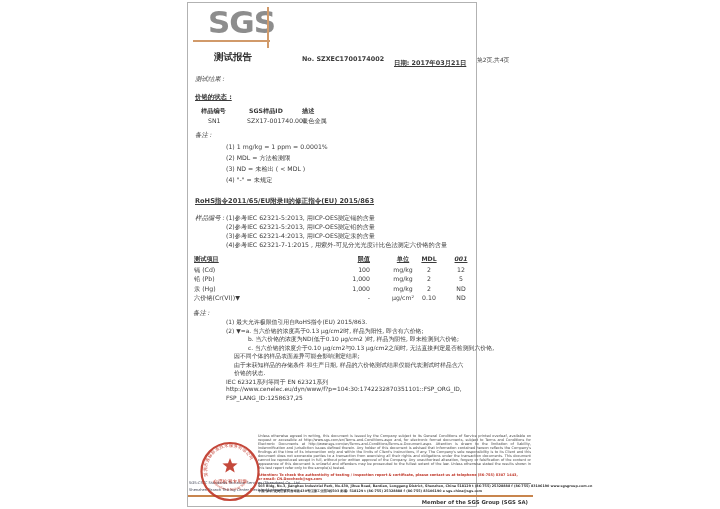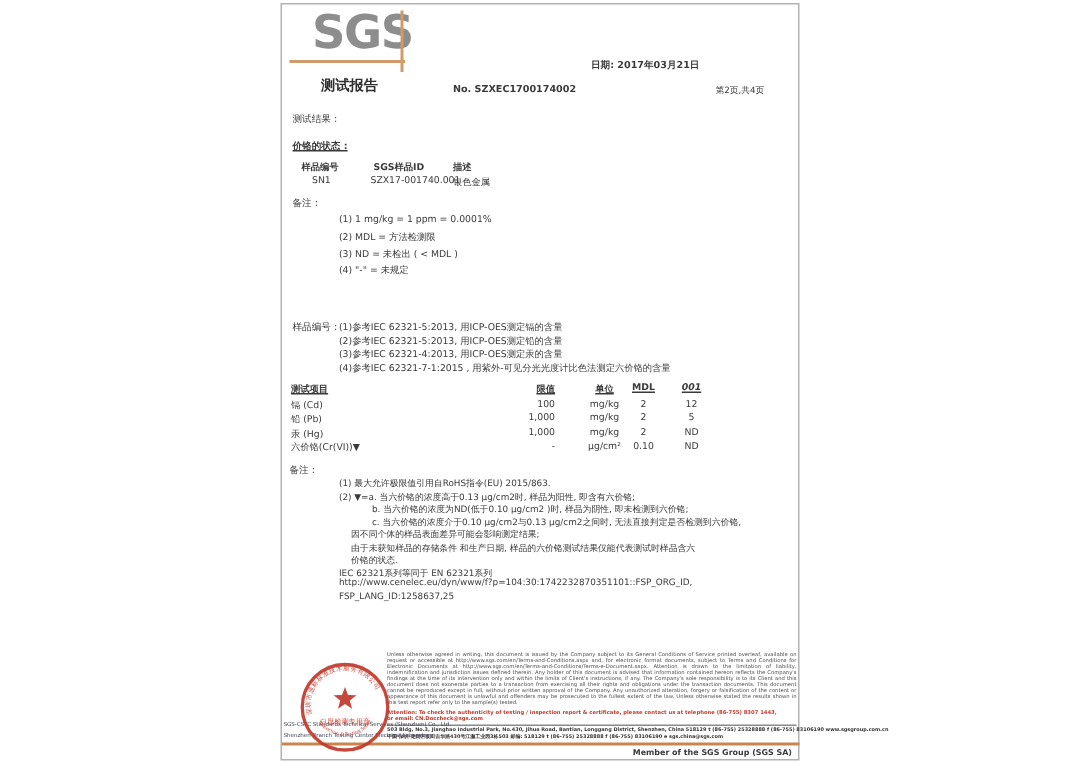--- a/index.html
+++ b/index.html
@@ -1,33 +1,33 @@
 <!DOCTYPE html>
 <html><head>
 <meta charset="utf-8">
 <style>
   * { margin:0; padding:0; box-sizing:border-box; }
   html,body { background:#ffffff; }
   body { font-family:"DejaVu Sans", sans-serif; color:#3a3a3a; }
   .canvas { position:relative; width:720px; height:509px; background:#ffffff; overflow:hidden; }
-  .page { position:absolute; left:187px; top:2px; width:346px; height:505px;
+  .page { position:absolute; left:187px; top:2px; width:290px; height:505px;
           background:#ffffff; border:1px solid #b2b2b2; }
   .page * { position:absolute; white-space:nowrap; }
 
   .logo { left:20px; top:2px; font-size:31px; font-weight:bold; color:#8d8d8d;
           letter-spacing:-1px; line-height:1.1; }
   .logo-hline { left:5px; top:37px; width:77px; height:2px; background:#d19a6a; }
   .logo-vline { left:79px; top:4px; width:2px; height:41px; background:#d19a6a; }
 
   .title { left:7px; top:48px; font-size:9.5px; font-weight:bold; color:#2f2f2f;margin-left:19px; }
   .report-no { left:114px; top:52px; font-size:6.4px; font-weight:bold; }
-  .date { left:206px; top:36px; font-size:6.4px; font-weight:bold; }
+  .date { left:206px; top:56px; font-size:6.4px; font-weight:bold;text-decoration:underline; }
   .pages { left:289px; top:52.5px; font-size:5.8px; }
 
-  .lbl { font-size:6.4px; }
+  .lbl { font-size:6.4px;font-style:italic; }
   .results-label { left:7px; top:72px; }
   .sample-heading { left:7px; top:90px; font-size:6.4px; font-weight:bold; text-decoration:underline; }
 
   .s-h { font-size:6.2px; font-weight:bold; top:104px; }
   .s-v { font-size:6.2px; top:113.5px; }
   .s1 { left:13px; } .s2 { left:61px; } .s3 { left:114px; }
   .sv1 { left:20px; } .sv2 { left:59px; } .sv3 { left:114px; }
 
   .remark1-label { left:7px; top:128px; }
   .n1 { left:38px; font-size:6.2px; }
@@ -84,20 +84,21 @@
     <span class="s-v sv1">SN1</span>
     <span class="s-v sv2">SZX17-001740.001</span>
     <span class="s-v sv3">银色金属</span>
 
     <div class="lbl remark1-label">备注 :</div>
     <div class="n1" style="top:140px">(1) 1 mg/kg = 1 ppm = 0.0001%</div>
     <div class="n1" style="top:151px">(2) MDL = 方法检测限</div>
     <div class="n1" style="top:162px">(3) ND = 未检出 ( &lt; MDL )</div>
     <div class="n1" style="top:173px">(4) "-" = 未规定</div>
 
+    <div class="rohs-heading">RoHS指令2011/65/EU附录II的修正指令(EU) 2015/863</div>
     <div class="lbl methods-label">样品编号 :</div>
     <div class="m" style="top:211px">(1)参考IEC 62321-5:2013, 用ICP-OES测定镉的含量</div>
     <div class="m" style="top:220px">(2)参考IEC 62321-5:2013, 用ICP-OES测定铅的含量</div>
     <div class="m" style="top:229px">(3)参考IEC 62321-4:2013, 用ICP-OES测定汞的含量</div>
     <div class="m" style="top:238px">(4)参考IEC 62321-7-1:2015 , 用紫外-可见分光光度计比色法测定六价铬的含量</div>
 
     <div class="trow thead" style="top:252px">
       <span class="c-item">测试项目</span>
       <span class="c-limit">限值</span>
       <span class="c-unit">单位</span>

